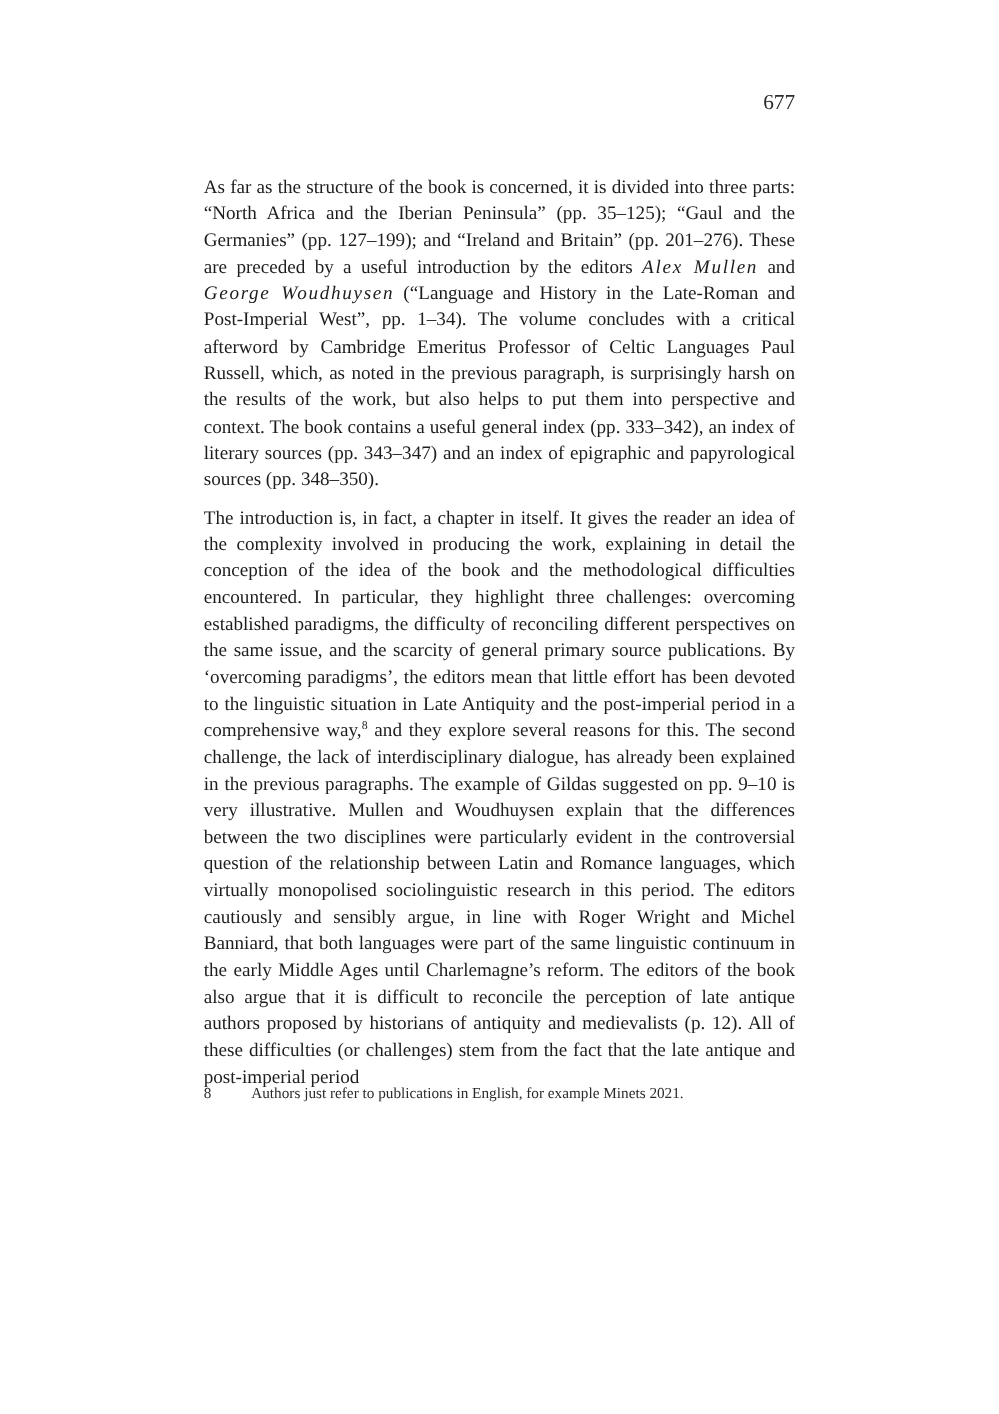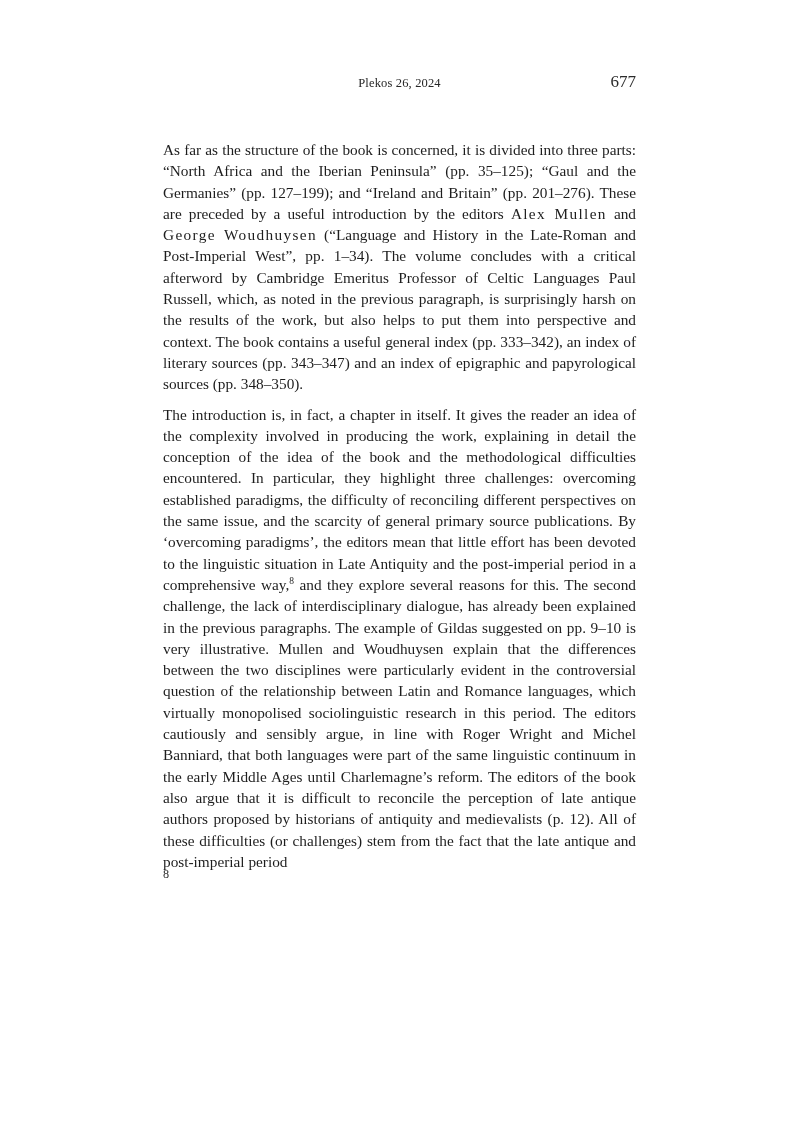--- a/index.html
+++ b/index.html
@@ -57,20 +57,21 @@
     text-align: justify;
     text-justify: inter-word;
     hyphens: manual;
     color: #1d1d1d;
   }
   p.para:last-child {
     margin-bottom: 0;
   }
   .spaced {
     letter-spacing: 1.35px;
+    font-style: italic;
   }
   sup.fnref {
     font-size: 9.5px;
     vertical-align: super;
     line-height: 0;
   }
 
   
   .footnote-area {
     position: absolute;
@@ -91,28 +92,28 @@
     top: 0;
     font-size: 12.2px;
   }
 </style>
 </head>
 <body>
 
 <div class="page">
 
   <div class="running-head">
-    <div class="running-head-title">Plekos 26, 2024</div>
     <div class="running-head-pageno">677</div>
   </div>
 
   <div class="textblock">
     <p class="para">As far as the structure of the book is concerned, it is divided into three parts: “North Africa and the Iberian Peninsula” (pp. 35–125); “Gaul and the Germanies” (pp. 127–199); and “Ireland and Britain” (pp. 201–276). These are preceded by a useful introduction by the editors <span class="spaced">Alex Mullen</span> and <span class="spaced">George Woudhuysen</span> (“Language and History in the Late-Roman and Post-Imperial West”, pp. 1–34). The volume concludes with a critical afterword by Cambridge Emeritus Professor of Celtic Languages Paul Russell, which, as noted in the previous paragraph, is surprisingly harsh on the results of the work, but also helps to put them into perspective and context. The book contains a useful general index (pp. 333–342), an index of literary sources (pp. 343–347) and an index of epigraphic and papyrological sources (pp. 348–350).</p>
     <p class="para">The introduction is, in fact, a chapter in itself. It gives the reader an idea of the complexity involved in producing the work, explaining in detail the conception of the idea of the book and the methodological difficulties encountered. In particular, they highlight three challenges: overcoming established paradigms, the difficulty of reconciling different perspectives on the same issue, and the scarcity of general primary source publications. By ‘overcoming paradigms’, the editors mean that little effort has been devoted to the linguistic situation in Late Antiquity and the post-imperial period in a comprehensive way,<sup class="fnref">8</sup> and they explore several reasons for this. The second challenge, the lack of interdisciplinary dialogue, has already been explained in the previous paragraphs. The example of Gildas suggested on pp. 9–10 is very illustrative. Mullen and Woudhuysen explain that the differences between the two disciplines were particularly evident in the controversial question of the relationship between Latin and Romance languages, which virtually monopolised sociolinguistic research in this period. The editors cautiously and sensibly argue, in line with Roger Wright and Michel Banniard, that both languages were part of the same linguistic continuum in the early Middle Ages until Charlemagne’s reform. The editors of the book also argue that it is difficult to reconcile the perception of late antique authors proposed by historians of antiquity and medievalists (p. 12). All of these difficulties (or challenges) stem from the fact that the late antique and post-imperial period</p>
   </div>
 
   <div class="footnote-area">
     <div class="footnote">
       <span class="footnote-marker">8</span>
+      <span>Authors just refer to publications in English, for example Minets 2021.</span>
     </div>
   </div>
 
 </div>
 
 </body></html>

